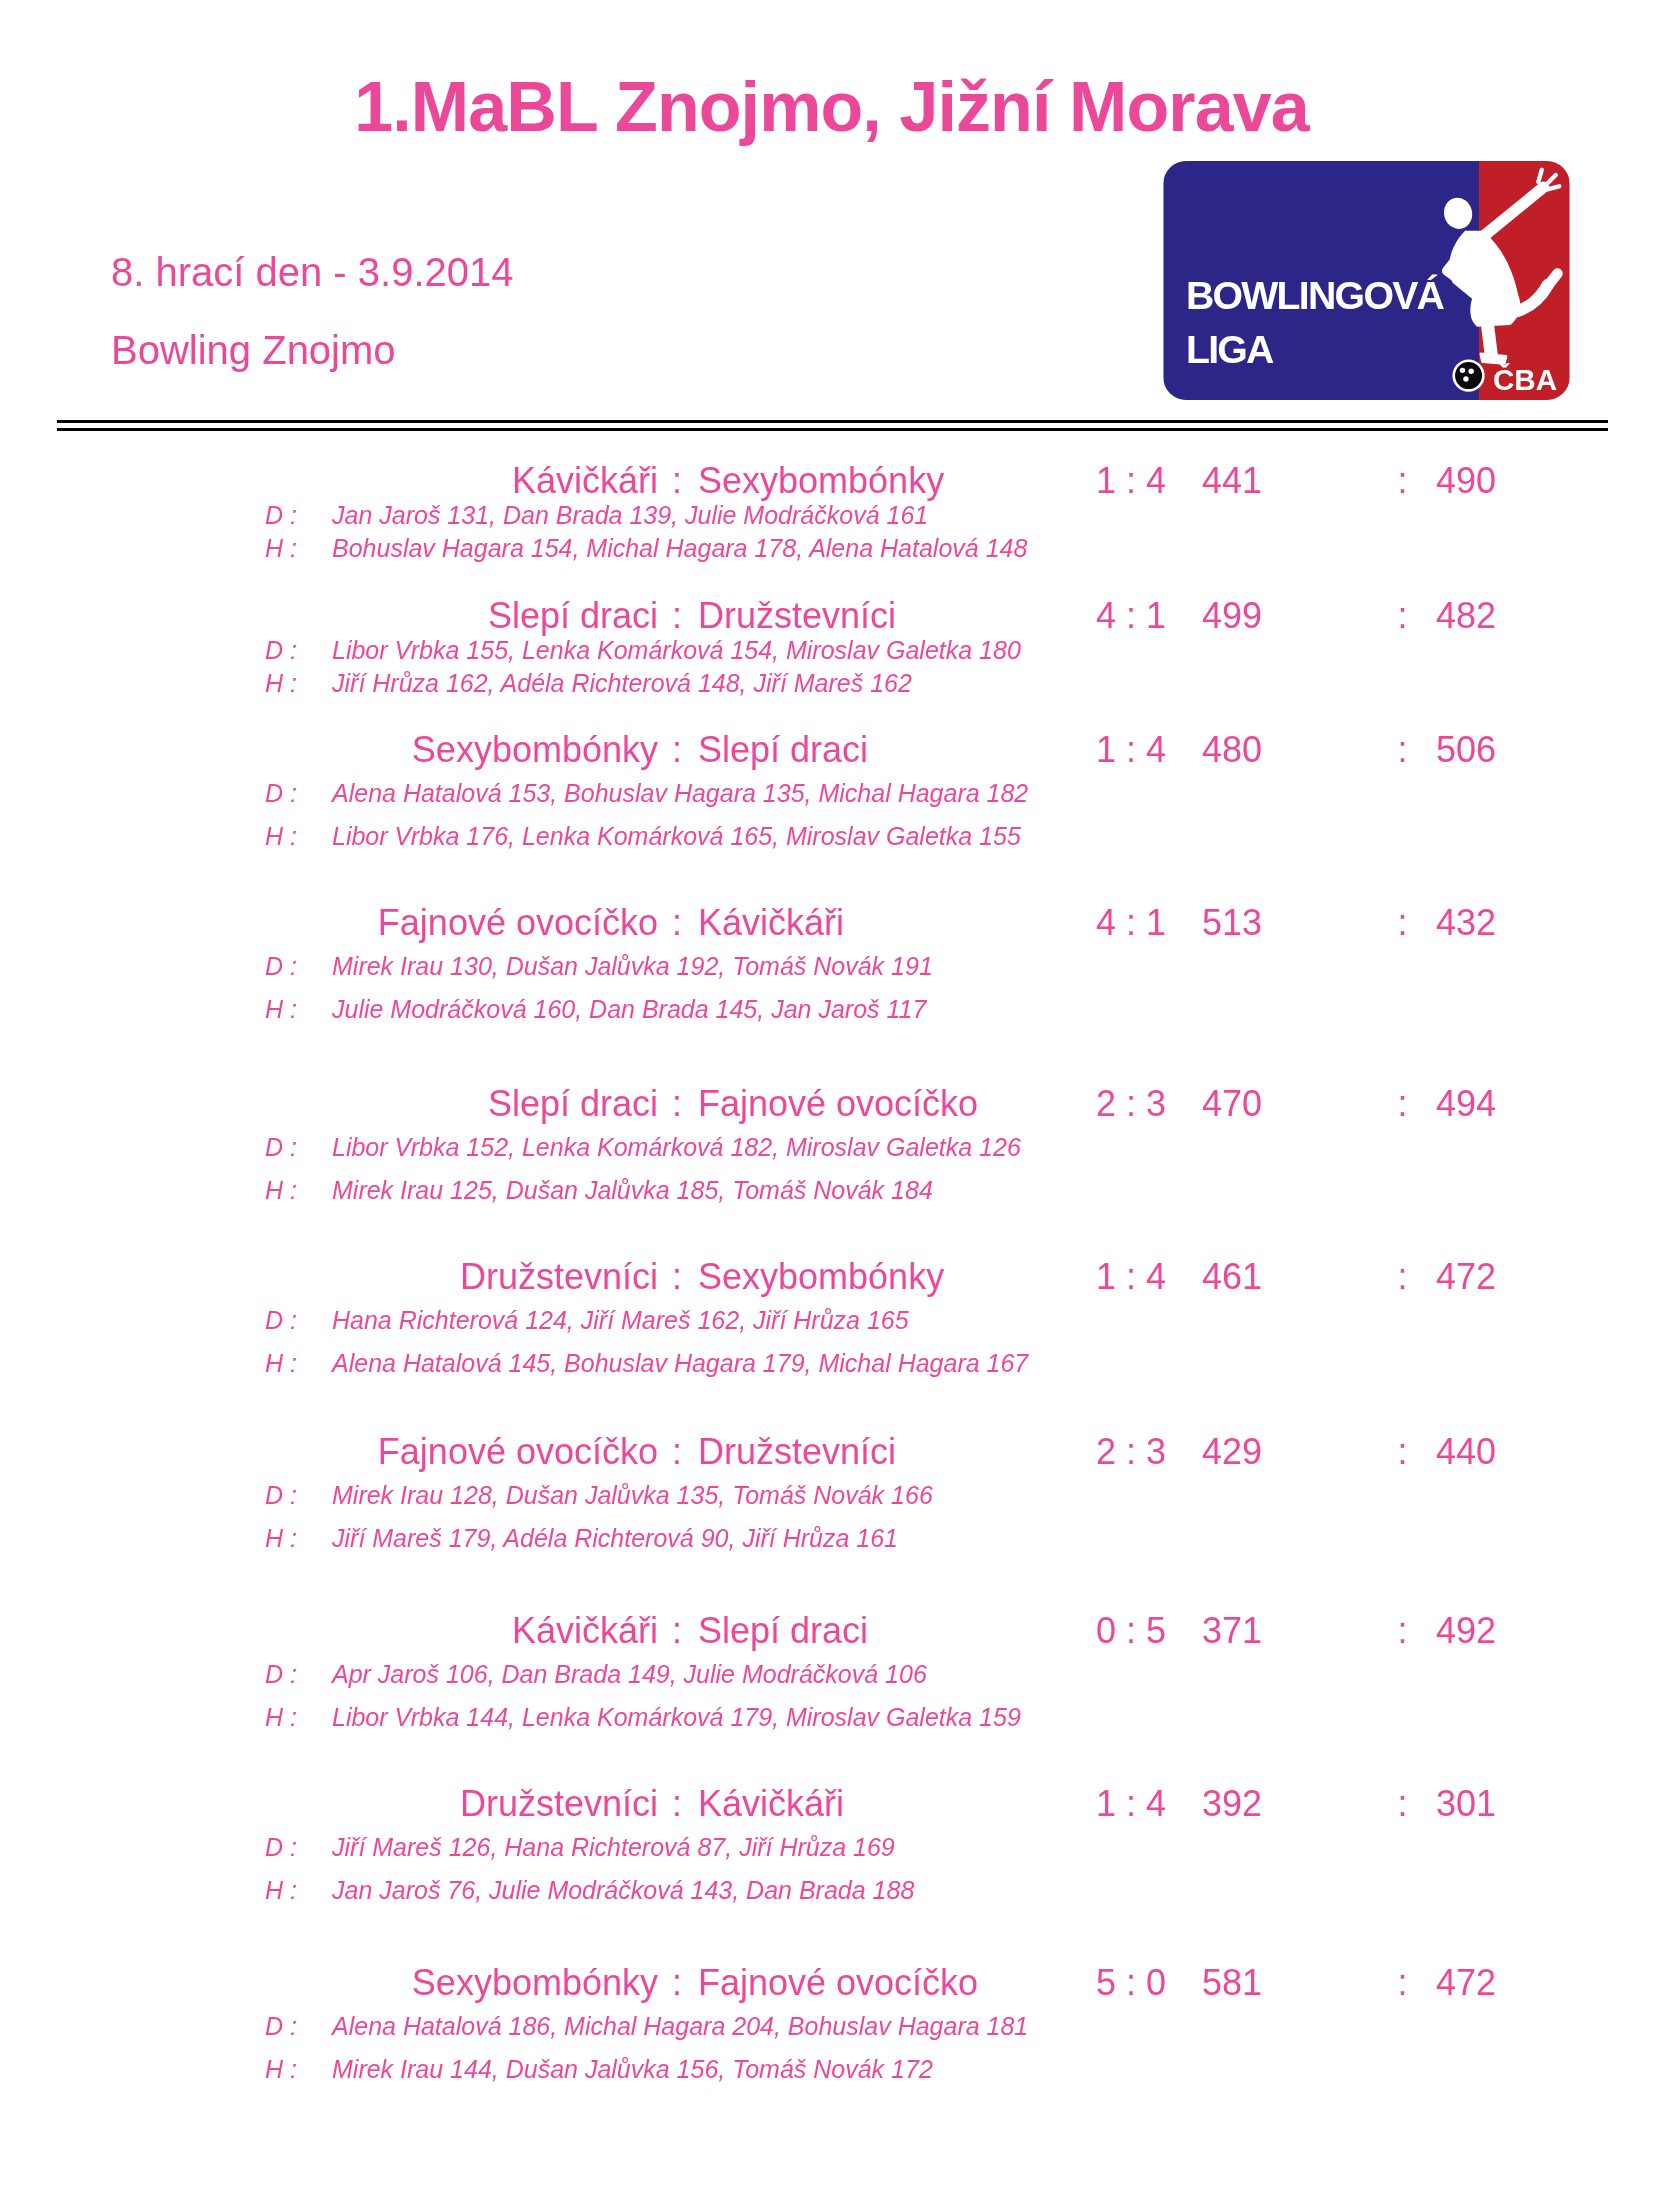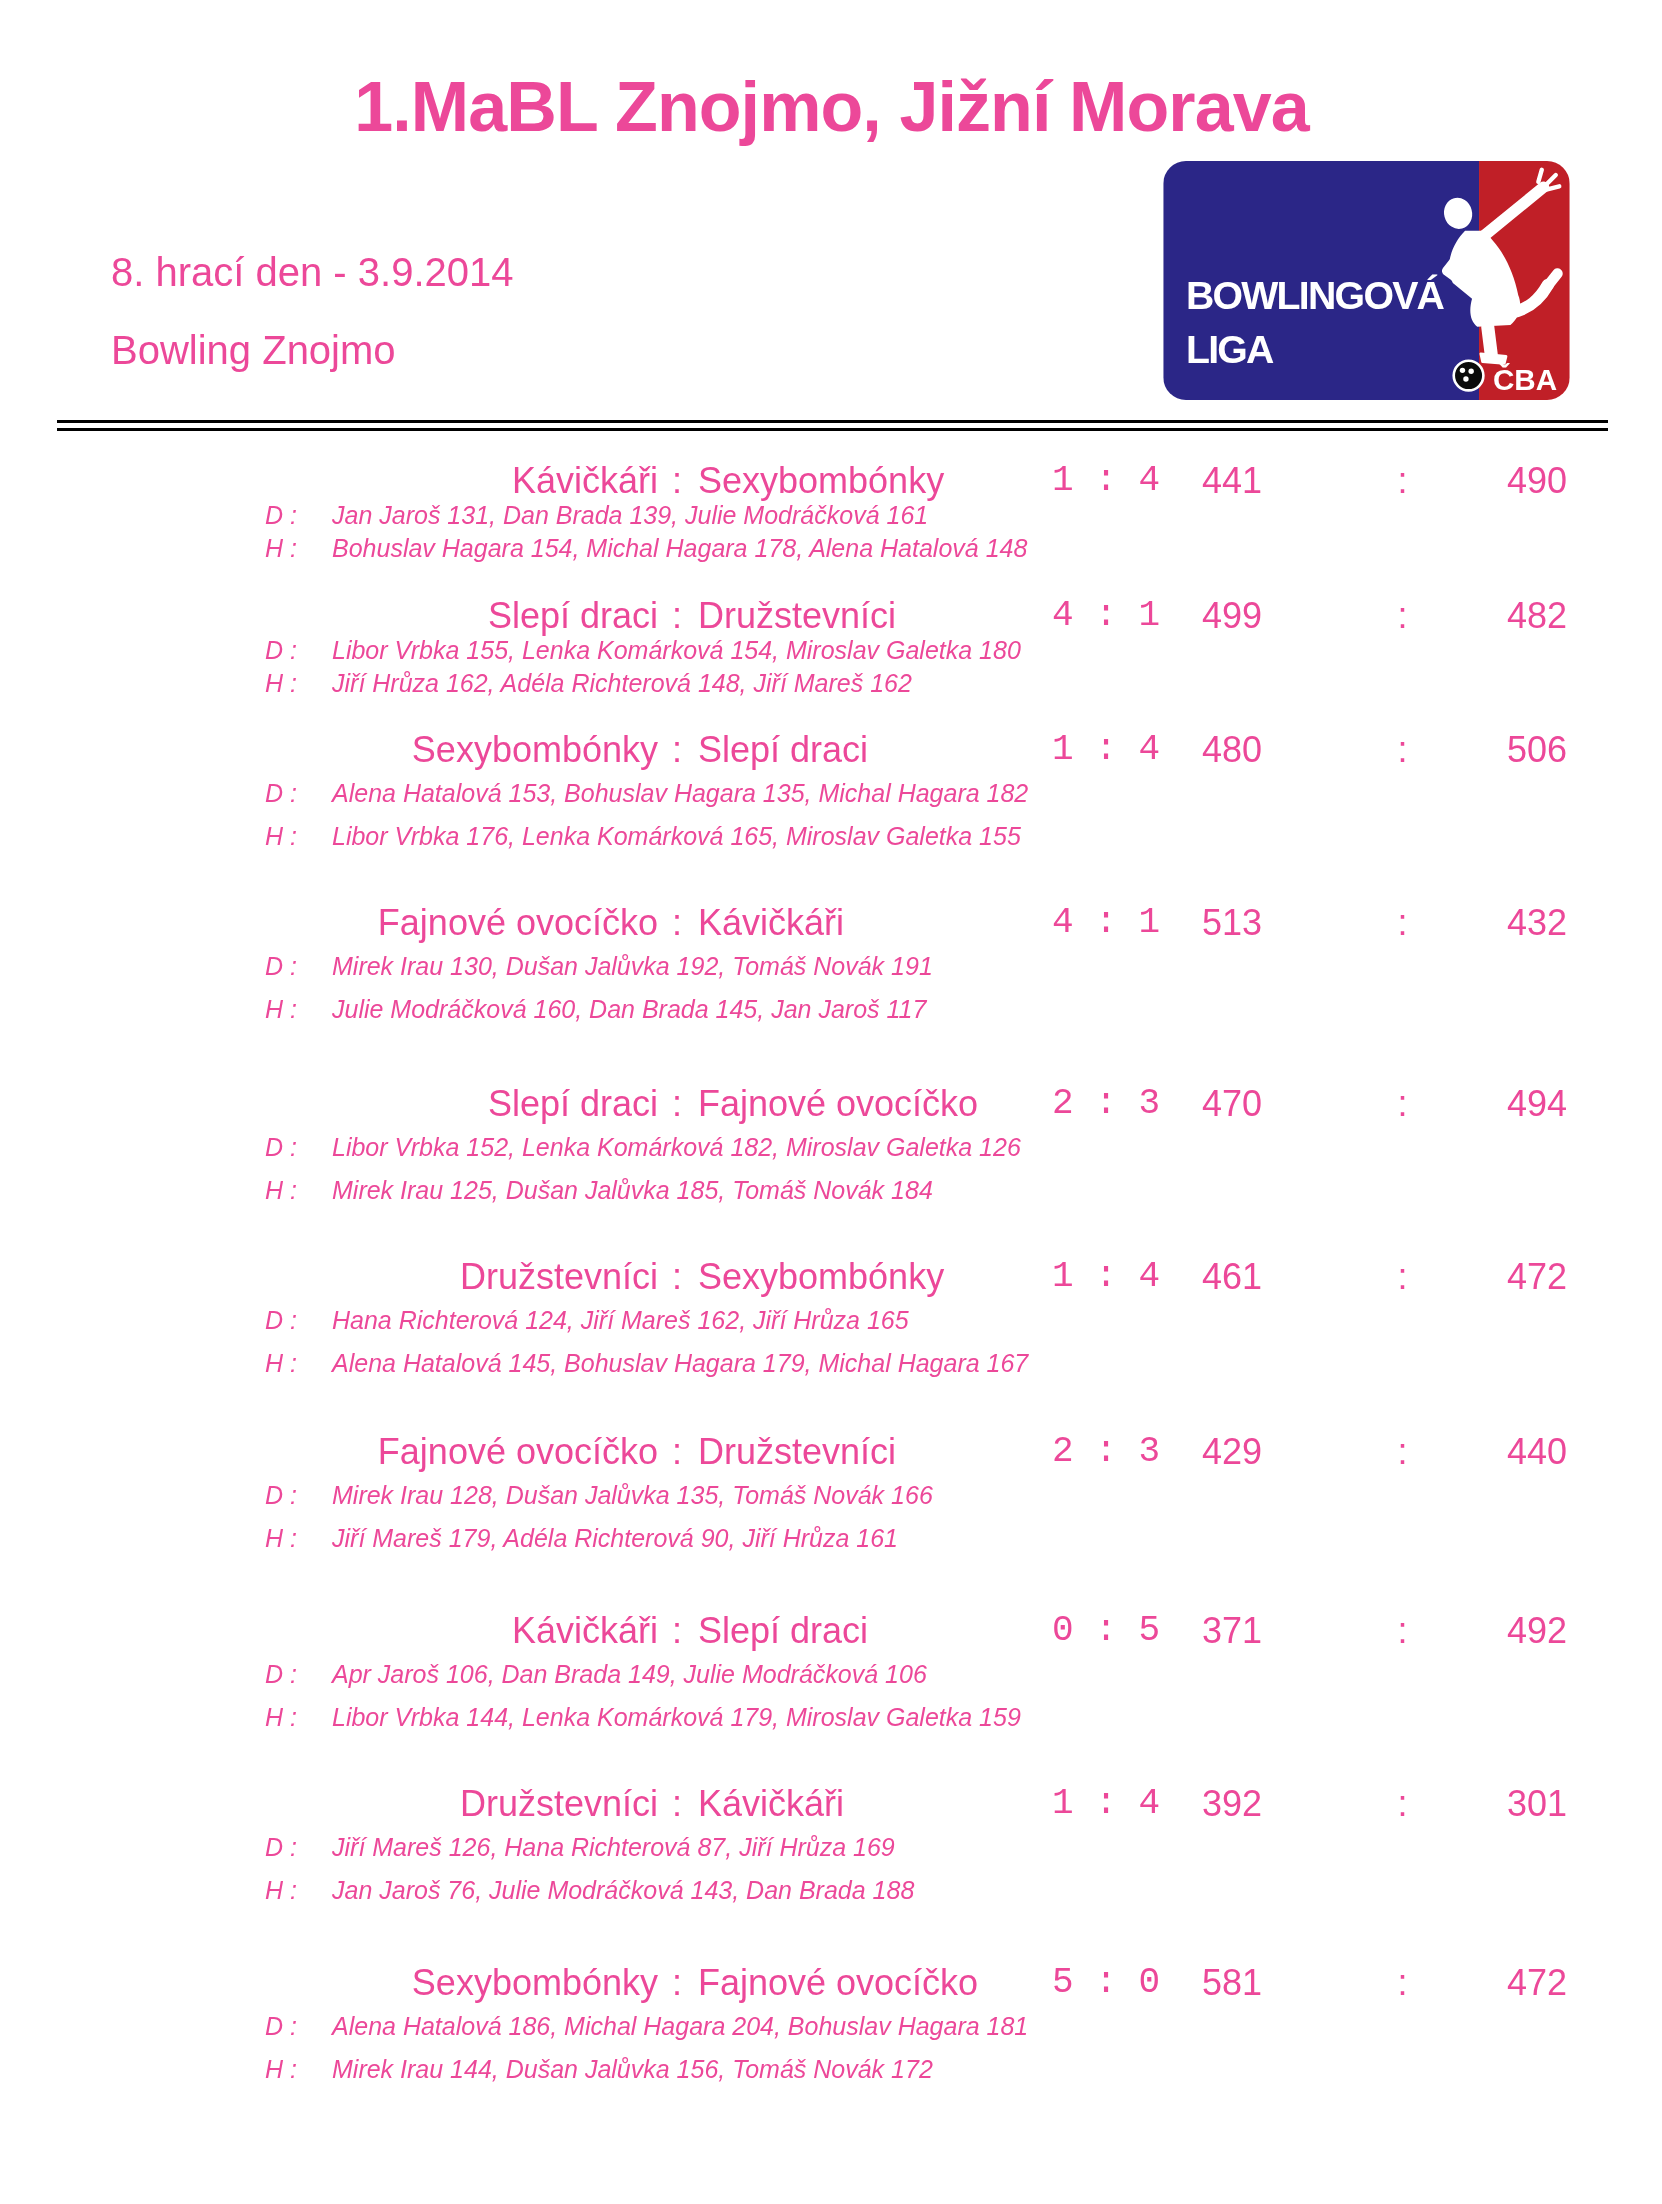--- a/index.html
+++ b/index.html
@@ -29,24 +29,24 @@
   #matches .match:nth-child(6){top:1259px}
   #matches .match:nth-child(7){top:1434px}
   #matches .match:nth-child(8){top:1613px}
   #matches .match:nth-child(9){top:1786px}
   #matches .match:nth-child(10){top:1965px}
 
   .match span{position:absolute;top:0;font-size:36px;line-height:1;white-space:nowrap;}
   .match .th  {left:0;width:658px;text-align:right;}
   .match .tsep{left:658px;width:38px;text-align:center;}
   .match .ta  {left:698px;}
-  .match .sets{left:1052px;font-family:Liberation Mono, monospace;}
+  .match .sets{left:1096px;}
   .match .ph  {left:1202px;width:175px;text-align:left;}
   .match .psep{left:1377px;width:51px;text-align:center;}
-  .match .pa  {left:1507px;}
+  .match .pa  {left:1436px;}
 
   .match .row{position:absolute;left:0;width:100%;font-style:italic;font-size:25px;line-height:1;}
   .match .row span{position:absolute;top:0;font-size:25px;}
   .match .rlabel{left:265px;}
   .match .rplayers{left:332px;}
   .match .row-d{top:49px}
   .match .row-h{top:92px}
   #matches .match:nth-child(-n+2) .row-d{top:40px}
   #matches .match:nth-child(-n+2) .row-h{top:73px}
 </style>

